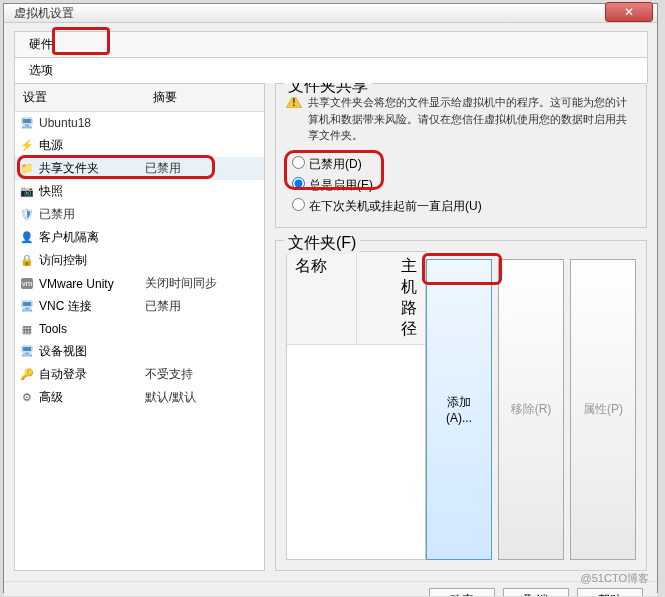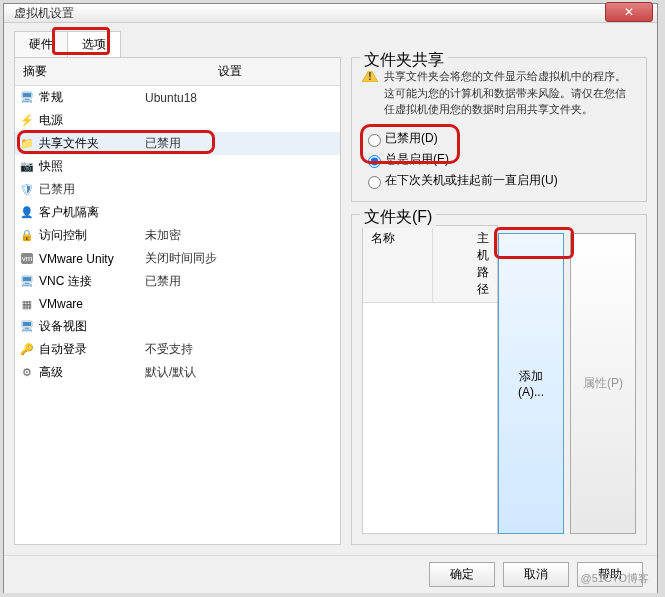--- a/index.html
+++ b/index.html
@@ -2,21 +2,21 @@
 <html><head>
   <meta charset="utf-8">
   <style>
     * { box-sizing: border-box; margin: 0; padding: 0; }
     body { font-family: "Microsoft YaHei", "SimSun", sans-serif; font-size: 12px; background: #ddd; }
     .window { width: 655px; height: 590px; background: #f0f0f0; border: 1px solid #888; position: relative; margin: 3px; }
     .titlebar { height: 19px; background: linear-gradient(#fff, #e8e8e8); border-bottom: 1px solid #ccc; display: flex; align-items: center; justify-content: space-between; padding: 0 0 0 10px; }
     .titlebar-text { font-size: 12px; color: #333; }
     .close-btn { width: 48px; height: 20px; background: linear-gradient(#e38080, #c84848); border: 1px solid #a03030; border-radius: 3px; display: flex; align-items: center; justify-content: center; color: #fff; font-size: 12px; margin-right: 4px; margin-top: -2px; }
     .close-btn::before { content: '✕'; }
-    .tabs { display: flex; padding: 8px 10px 0 10px; position: relative; }
+    .tabs { display: flex; padding: 8px 10px 0 10px; position: relative; flex-direction: column; }
     .tab { padding: 4px 14px; border: 1px solid #ccc; border-bottom: none; background: #f8f8f8; cursor: pointer; margin-right: -1px; position: relative; z-index: 1; }
     .tab.active { background: #fff; z-index: 3; }
     .tab-highlight { position: absolute; border: 3px solid #d01818; border-radius: 4px; width: 58px; height: 28px; left: 48px; top: 4px; z-index: 5; pointer-events: none; }
     .content { display: flex; padding: 0 10px 10px 10px; gap: 10px; height: 498px; }
     .left-panel { width: 350px; border: 1px solid #ccc; background: #fff; }
     .list-header { display: flex; background: #f5f5f5; border-bottom: 1px solid #ddd; }
     .list-header-col { padding: 5px 8px; font-size: 12px; }
     .col1 { width: 130px; }
     .col2 { flex: 1; }
     .list-rows { }
@@ -27,27 +27,27 @@
     .row-summary { flex: 1; font-size: 12px; color: #333; }
     .row-highlight { position: absolute; border: 3px solid #d01818; border-radius: 8px; left: 2px; top: -2px; width: 198px; height: 24px; pointer-events: none; }
     .right-panel { flex: 1; display: flex; flex-direction: column; gap: 12px; }
     .groupbox { border: 1px solid #ccc; padding: 10px; position: relative; }
     .groupbox-title { position: absolute; top: -8px; left: 8px; background: #f0f0f0; padding: 0 4px; font-size: 16px; }
     .warning { display: flex; gap: 6px; margin-bottom: 10px; }
     .warning-icon { width: 16px; height: 14px; }
     .warning-icon svg { width: 16px; height: 14px; }
     .warning-text { font-size: 11px; line-height: 1.5; color: #333; }
     .radio-group { position: relative; padding-left: 6px; }
-    .radio-row { display: flex; align-items: flex-end; gap: 4px; padding: 2px 0; font-size: 12px; }
+    .radio-row { display: flex; align-items: flex-start; gap: 4px; padding: 2px 0; font-size: 12px; }
     .radio-row input { margin: 0; }
     .radio-highlight { position: absolute; border: 3px solid #d01818; border-radius: 10px; left: -2px; top: -4px; width: 100px; height: 40px; pointer-events: none; }
     .folders-box { flex: 1; display: flex; flex-direction: row; }
     .folders-list { border: 1px solid #ccc; background: #fff; flex: 1; min-height: 140px; }
     .folders-header { display: flex; background: #f5f5f5; border-bottom: 1px solid #ddd; }
-    .folders-header-col { padding: 4px 8px; font-size: 12px; }
+    .folders-header-col { padding: 4px 8px; font-size: 16px; }
     .fcol1 { width: 70px; border-right: 1px solid #ddd; }
     .fcol2 { flex: 1; margin-left: 36px; }
     .folder-buttons { display: flex; gap: 6px; margin-top: 8px; justify-content: flex-start; position: relative; }
     .btn { padding: 3px 10px; border: 1px solid #aaa; background: linear-gradient(#fff, #e8e8e8); font-size: 12px; cursor: pointer; min-width: 66px; }
     .btn:disabled { color: #999; }
     .btn.primary { border: 1px solid #5a9fd4; background: linear-gradient(#eff7ff, #d0e8ff); }
     .add-highlight { position: absolute; border: 3px solid #d01818; border-radius: 6px; left: -4px; top: -6px; width: 80px; height: 32px; pointer-events: none; }
     .dialog-buttons { display: flex; gap: 8px; justify-content: flex-end; padding: 6px 14px; border-top: 1px solid #ddd; background: #f0f0f0; align-items: center; }
     .watermark { position: absolute; right: 8px; bottom: 6px; font-size: 11px; color: #999; }
     .icon-monitor { color: #4a8cc4; }
@@ -73,29 +73,28 @@
 
   <div class="tabs">
     <div class="tab">硬件</div>
     <div class="tab active">选项</div>
     <div class="tab-highlight"></div>
   </div>
 
   <div class="content">
     <div class="left-panel">
       <div class="list-header">
+        <div class="list-header-col col1">设置</div>
         <div class="list-header-col col2">摘要</div>
-        <div class="list-header-col col1">设置</div>
       </div>
       <div class="list-rows" id="list-rows">
           <div class="list-row">
             <span class="row-icon">
               <span class="icon-monitor">🖥</span>
             </span>
-            <span class="row-label">常规</span>
             <span class="row-summary">Ubuntu18</span>
           </div>
           <div class="list-row">
             <span class="row-icon">
               <span class="icon-power">⚡</span>
             </span>
             <span class="row-label">电源</span>
             <span class="row-summary"></span>
           </div>
           <div class="list-row selected">
@@ -124,41 +123,40 @@
               <span class="icon-person">👤</span>
             </span>
             <span class="row-label">客户机隔离</span>
             <span class="row-summary"></span>
           </div>
           <div class="list-row">
             <span class="row-icon">
               <span class="icon-lock">🔒</span>
             </span>
             <span class="row-label">访问控制</span>
-            <span class="row-summary">未加密</span>
           </div>
           <div class="list-row">
             <span class="row-icon">
               <span class="icon-vm">vm</span>
             </span>
             <span class="row-label">VMware Unity</span>
             <span class="row-summary">关闭时间同步</span>
           </div>
           <div class="list-row">
             <span class="row-icon">
               <span class="icon-vnc">🖥</span>
             </span>
             <span class="row-label">VNC 连接</span>
             <span class="row-summary">已禁用</span>
           </div>
           <div class="list-row">
             <span class="row-icon">
               <span class="icon-unity">▦</span>
             </span>
-            <span class="row-label">VMware</span>
+            <span class="row-label">Tools</span>
             <span class="row-summary"></span>
           </div>
           <div class="list-row">
             <span class="row-icon">
               <span class="icon-monitor">🖥</span>
             </span>
             <span class="row-label">设备视图</span>
             <span class="row-summary"></span>
           </div>
           <div class="list-row">
@@ -211,20 +209,21 @@
         <div class="groupbox-title">文件夹(F)</div>
         <div class="folders-list">
           <div class="folders-header">
             <div class="folders-header-col fcol1">名称</div>
             <div class="folders-header-col fcol2">主机路径</div>
           </div>
         </div>
         <div class="folder-buttons">
           <div class="add-highlight"></div>
           <button class="btn primary">添加(A)...</button>
+          <button class="btn" disabled="">移除(R)</button>
           <button class="btn" disabled="">属性(P)</button>
         </div>
       </div>
     </div>
   </div>
 
   <div class="dialog-buttons">
     <button class="btn">确定</button>
     <button class="btn">取消</button>
     <button class="btn">帮助</button>

